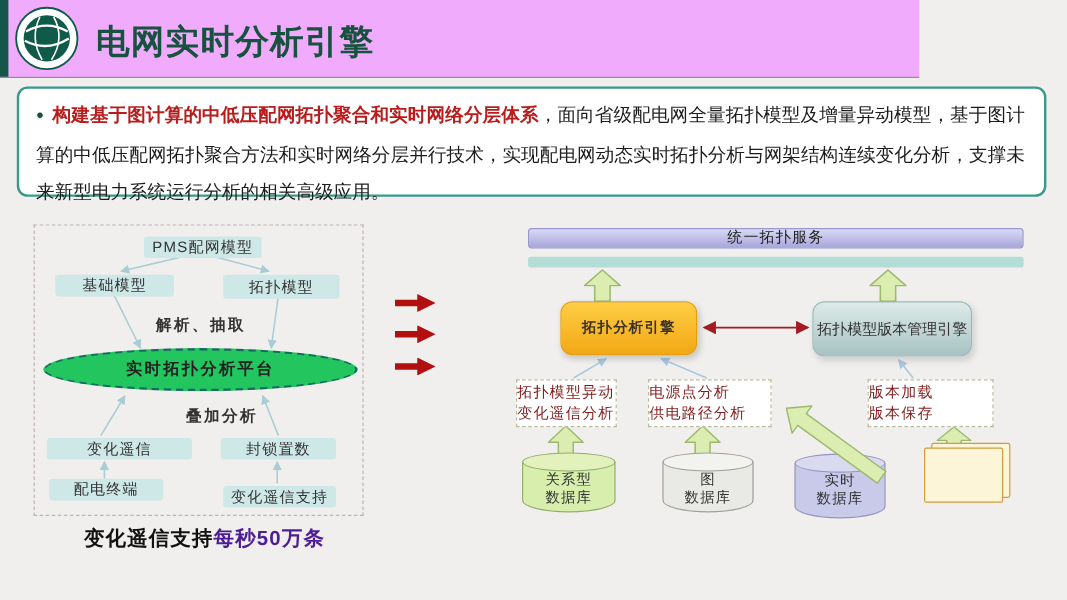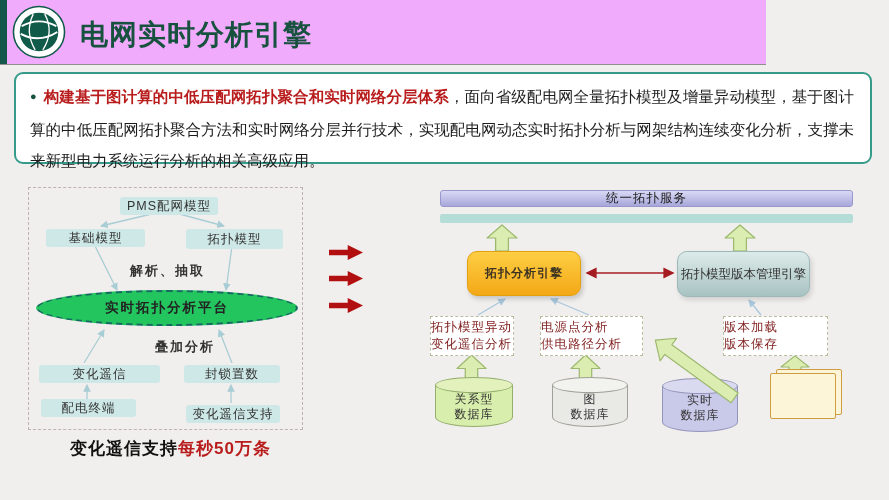--- a/index.html
+++ b/index.html
@@ -34,21 +34,21 @@
   }
   .llabel{position:absolute;font-size:13px;font-weight:600;color:#333;letter-spacing:2px;z-index:2;}
   .platform-ellipse{
     position:absolute;left:7px;top:102px;width:262px;height:36px;box-sizing:border-box;
     background:#22c55e;border:2.5px dashed #156b60;border-radius:50%;
     display:flex;align-items:center;justify-content:center;
     font-size:13.5px;font-weight:bold;color:#222;letter-spacing:2px;z-index:2;
   }
   .caption{position:absolute;left:70px;top:437px;font-size:17px;font-weight:bold;letter-spacing:1px;z-index:2;}
   .caption .cap-black{color:#111;}
-  .caption .cap-red{color:#b91c1c;}
+  .caption .cap-red{color:#4c1d95;}
 
   
   .red-arrow{
     position:absolute;left:329px;width:34px;height:15px;background:#b21010;z-index:2;
     clip-path:polygon(0 32%,55% 32%,55% 0,100% 50%,55% 100%,55% 68%,0 68%);
   }
 
   
   .service-bar{
     position:absolute;left:440px;top:190px;width:413px;height:17px;box-sizing:border-box;

